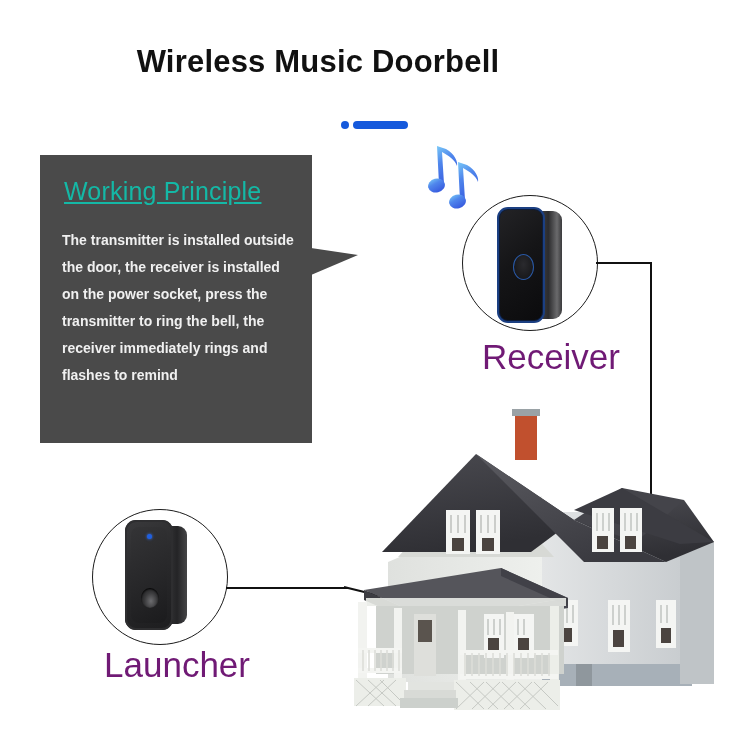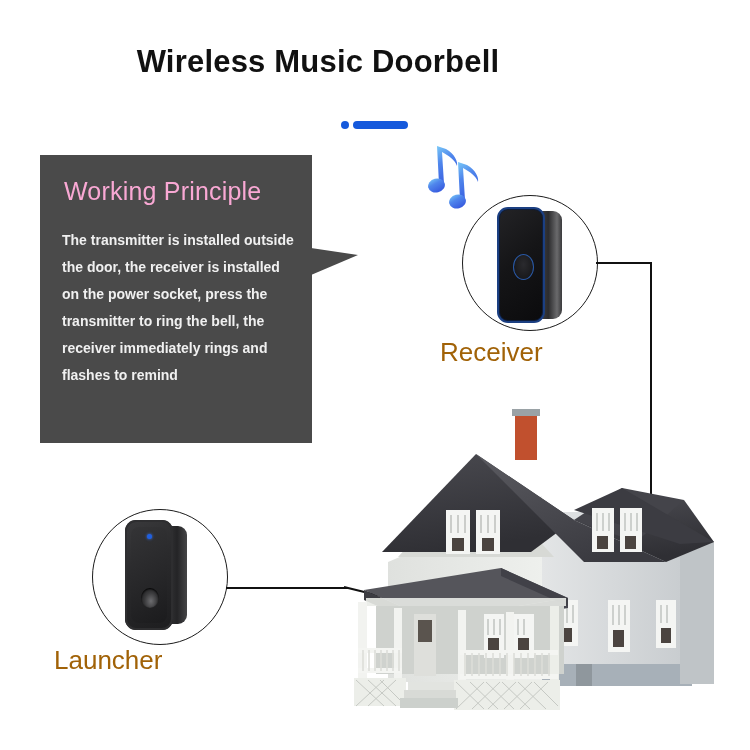--- a/index.html
+++ b/index.html
@@ -21,22 +21,23 @@
   }
 
   
   .callout {
     position:absolute; left:40px; top:155px;
     width:272px; height:288px;
     background:#4a4a4a;
   }
   .callout-heading {
     position:absolute; left:24px; top:22px;
-    font-size:25px; color:#f9a8d4; font-weight:normal;
+    font-size:25px; color:#14b8a6; font-weight:normal;
     letter-spacing:.2px;
+    text-decoration:underline;
   }
   .callout-body {
     position:absolute; left:22px; top:72px; width:238px;
     font-size:14px; color:#f0f0f0; line-height:27px;
     font-weight:bold;
   }
   .callout-tail {
     position:absolute; left:311px; top:248px;
     width:0; height:0;
     border-top:7px solid transparent;
@@ -59,25 +60,25 @@
 
   
   .circle {
     position:absolute; border:1.6px solid #1c1c1c; border-radius:50%;
     background:#ffffff;
   }
   .circle-receiver { left:462px; top:195px; width:136px; height:136px; }
   .circle-launcher { left:92px; top:509px; width:136px; height:136px; }
 
   .dev-label {
-    position:absolute; text-align:left;
-    font-size:26px; color:#a16207; white-space:nowrap;
+    position:absolute; text-align:right;
+    font-size:35px; color:#701a75; white-space:nowrap;
   }
   .label-receiver { left:440px; top:337px; width:180px; }
-  .label-launcher { left:54px; top:645px; width:180px; }
+  .label-launcher { left:70px; top:645px; width:180px; }
 
   
   .receiver-wrap { position:absolute; left:489px; top:207px; width:85px; height:115px; }
   .recv-side {
     position:absolute; left:48px; top:4px; width:25px; height:108px;
     background:linear-gradient(90deg,#4c4c4e 0%,#2b2b2d 45%,#6a6a6c 80%,#3a3a3c 100%);
     border-radius:6px 9px 9px 6px;
   }
   .recv-front {
     position:absolute; left:8px; top:0px; width:48px; height:116px;

